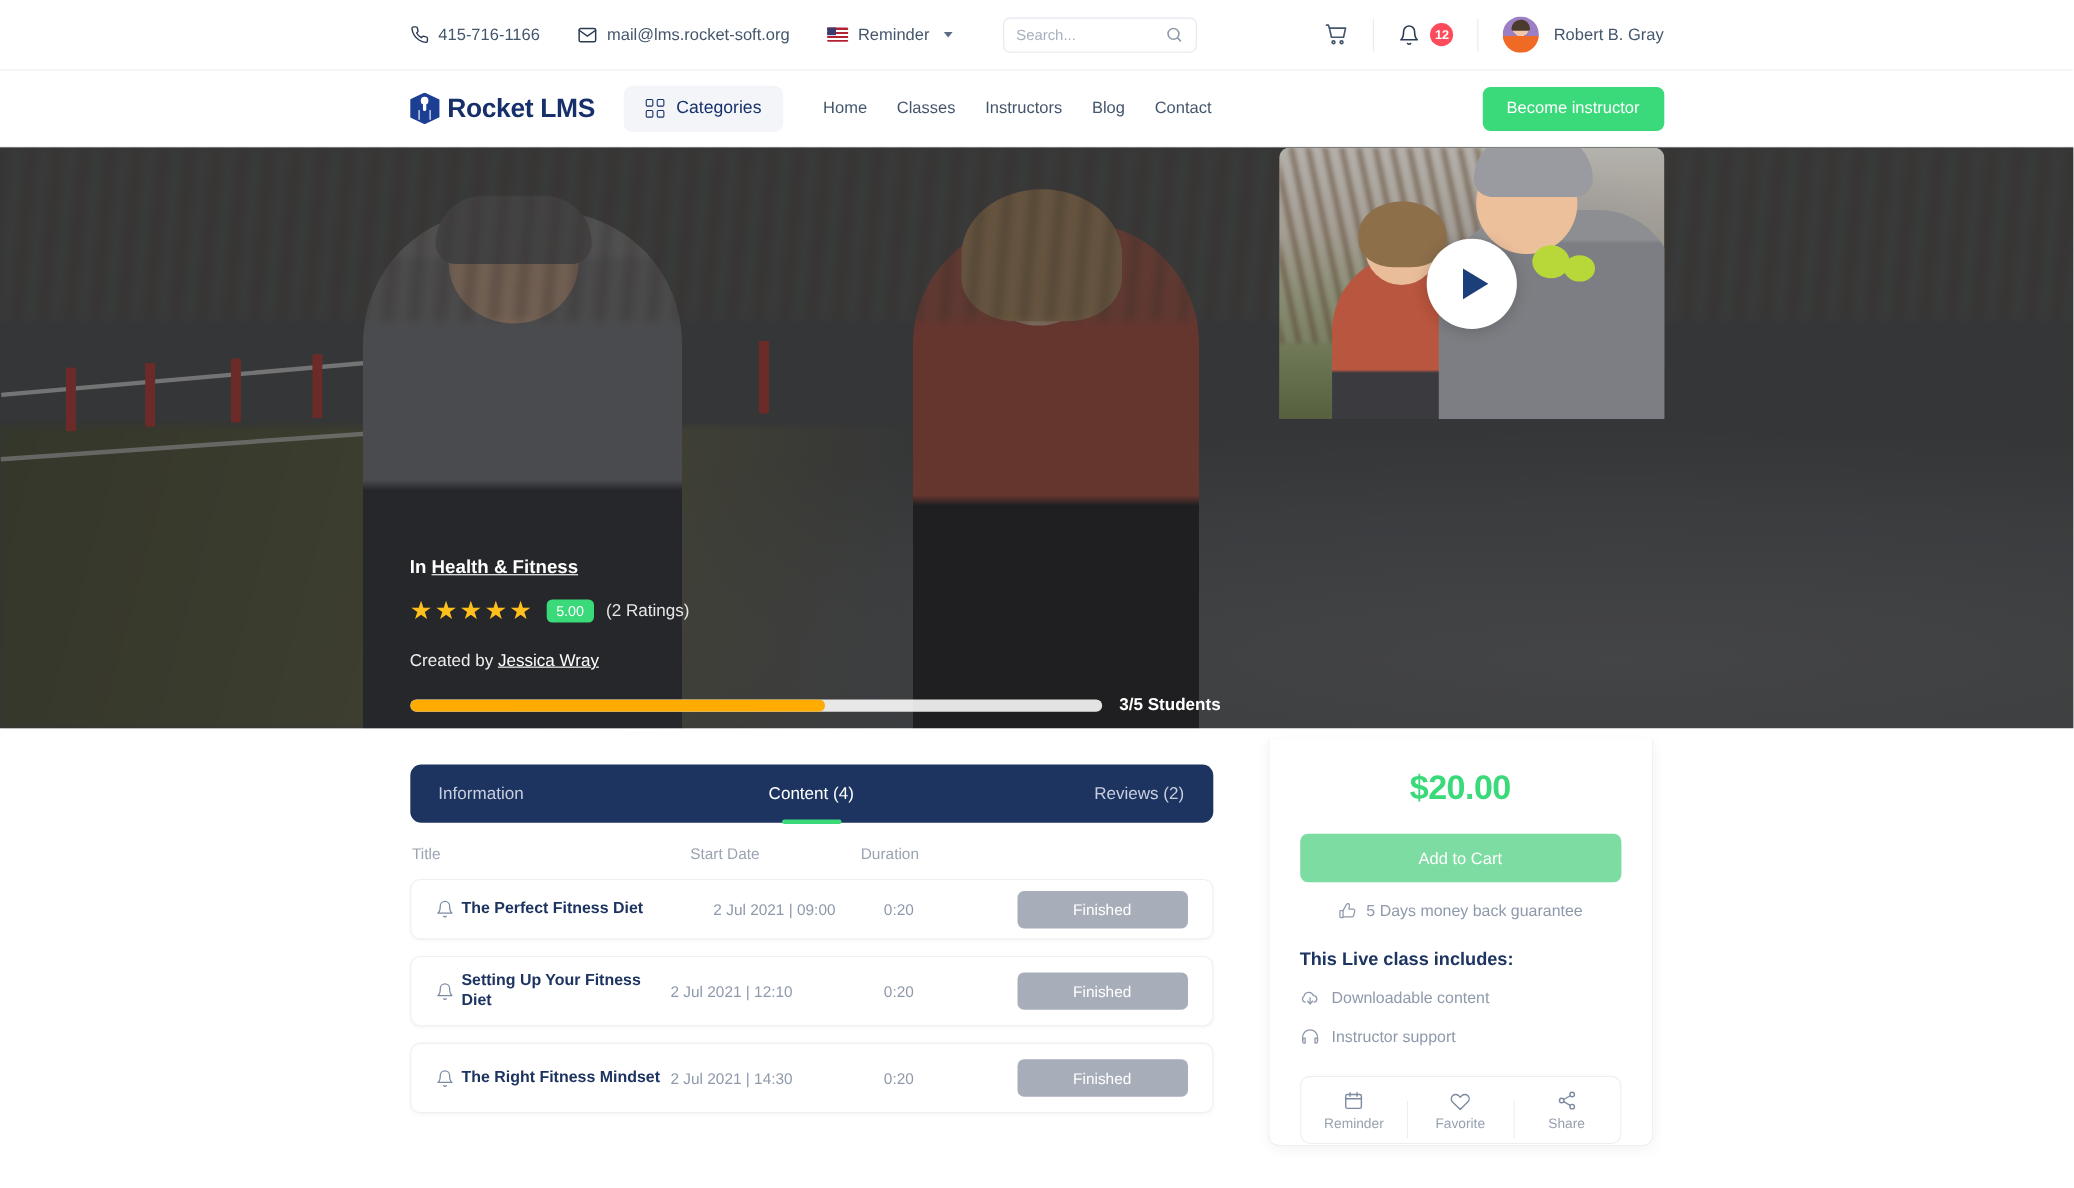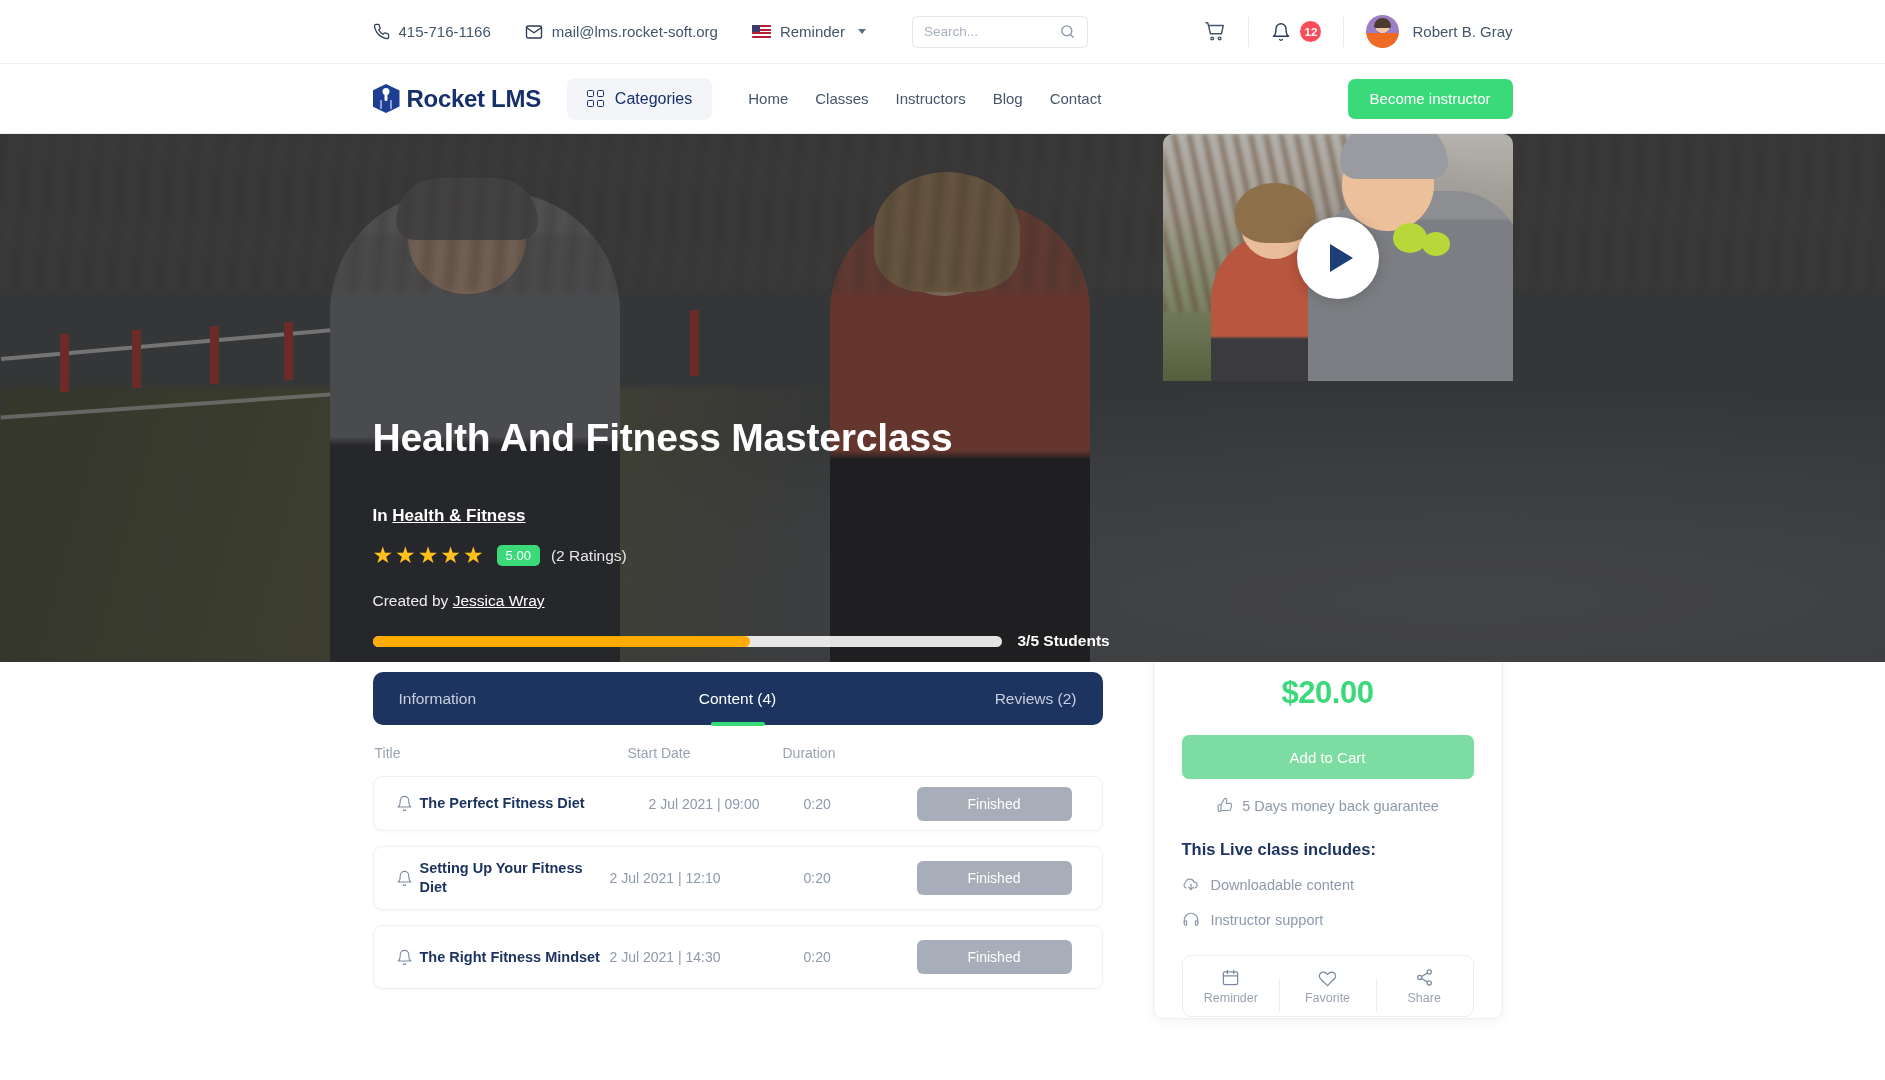--- a/index.html
+++ b/index.html
@@ -386,21 +386,21 @@
     border-bottom: 14px solid transparent;
     border-left: 23px solid #1c3f79;
     margin-left: 7px;
   }
 
   
   .page {
     display: flex; justify-content: center;
     background: #fff;
   }
-  .page-inner { width: 1140px; display: flex; gap: 50px; padding-top: 10px; }
+  .page-inner { width: 1140px; display: flex; gap: 50px; padding-top: 33px; }
   .main-col { width: 730px; }
   .side-col { width: 350px; }
 
   .tabs {
     background: #1d3461;
     border-radius: 10px;
     height: 53px;
     display: flex; align-items: center;
     padding: 0 26px;
     position: relative;
@@ -455,21 +455,21 @@
     box-shadow: 0 1px 3px rgba(30,40,70,.04);
   }
   .srow.tall { height: 64px; }
   .bell-ic { width: 24px; color: #7c8aa0; display: flex; align-items: center; }
   .s-title {
     width: 229px;
     font-size: 14.5px; font-weight: 700; color: #1d3461; line-height: 1.3;
   }
   .s-date { width: 155px; font-size: 14px; color: #8e99ab; }
   .s-dur { width: 105px; font-size: 14px; color: #8e99ab; }
-  .s-act { flex: 1; display: flex; justify-content: center; }
+  .s-act { flex: 1; display: flex; justify-content: flex-end; }
   .finished-btn {
     width: 155px; height: 34px;
     background: #a8aeb9;
     color: #fff;
     border: none; border-radius: 6px;
     font-size: 14px;
     font-family: "Liberation Sans", sans-serif;
     cursor: pointer;
   }
 
@@ -649,21 +649,20 @@
     <div class="post" style="left:284px;top:188px;height:58px;"></div>
     <div class="post" style="left:392px;top:182px;height:58px;"></div>
     <div class="post" style="left:690px;top:176px;height:66px;"></div>
     <div class="runner runner-m"></div>
     <div class="runner runner-f"></div>
   </div>
   <div class="hero-overlay"></div>
 
   <div class="hero-content">
     <div class="hero-inner">
-      <h1 class="hero-title">Health And Fitness Masterclass</h1>
 
       <div class="hero-cat">
         <span>In</span>
         <a>Health &amp; Fitness</a>
       </div>
 
       <div class="hero-rate">
         <span class="stars">★★★★★</span>
         <span class="rate-pill">5.00</span>
         <span class="rate-count">(2 Ratings)</span>

